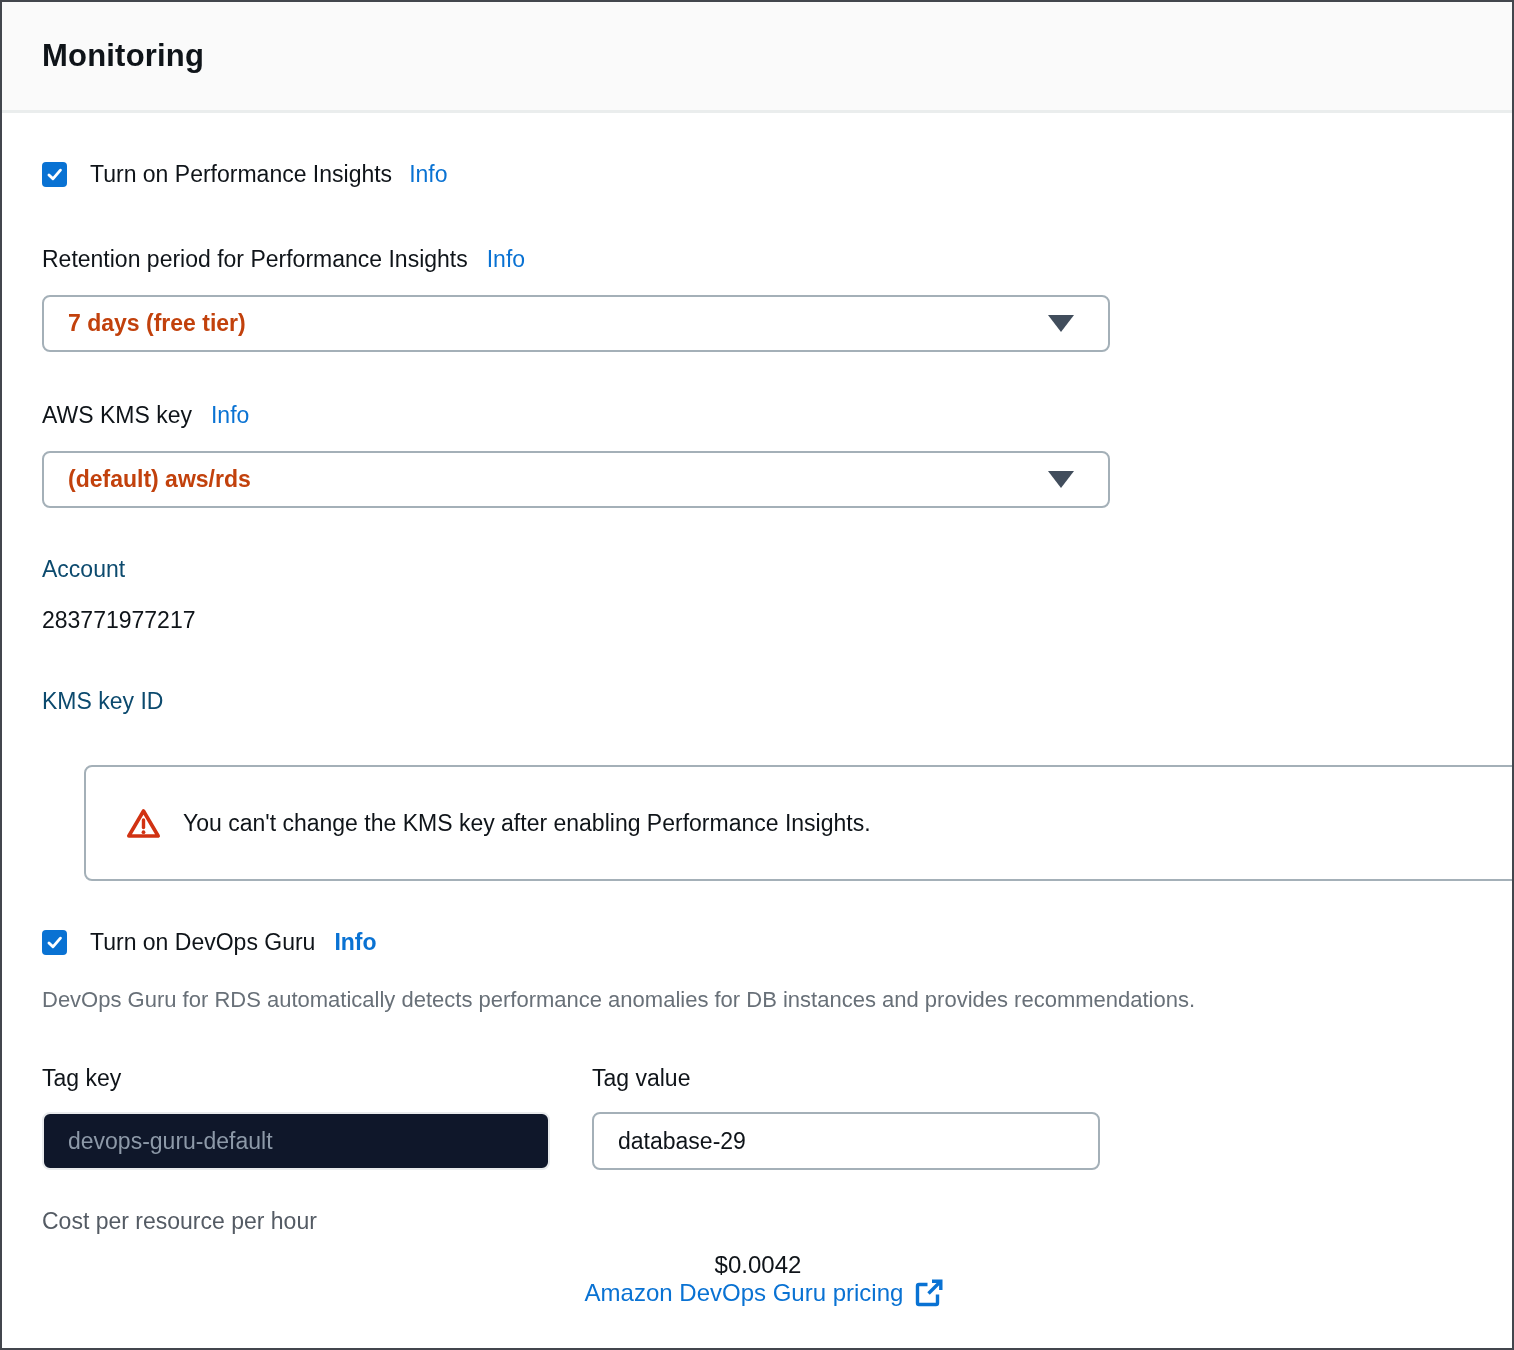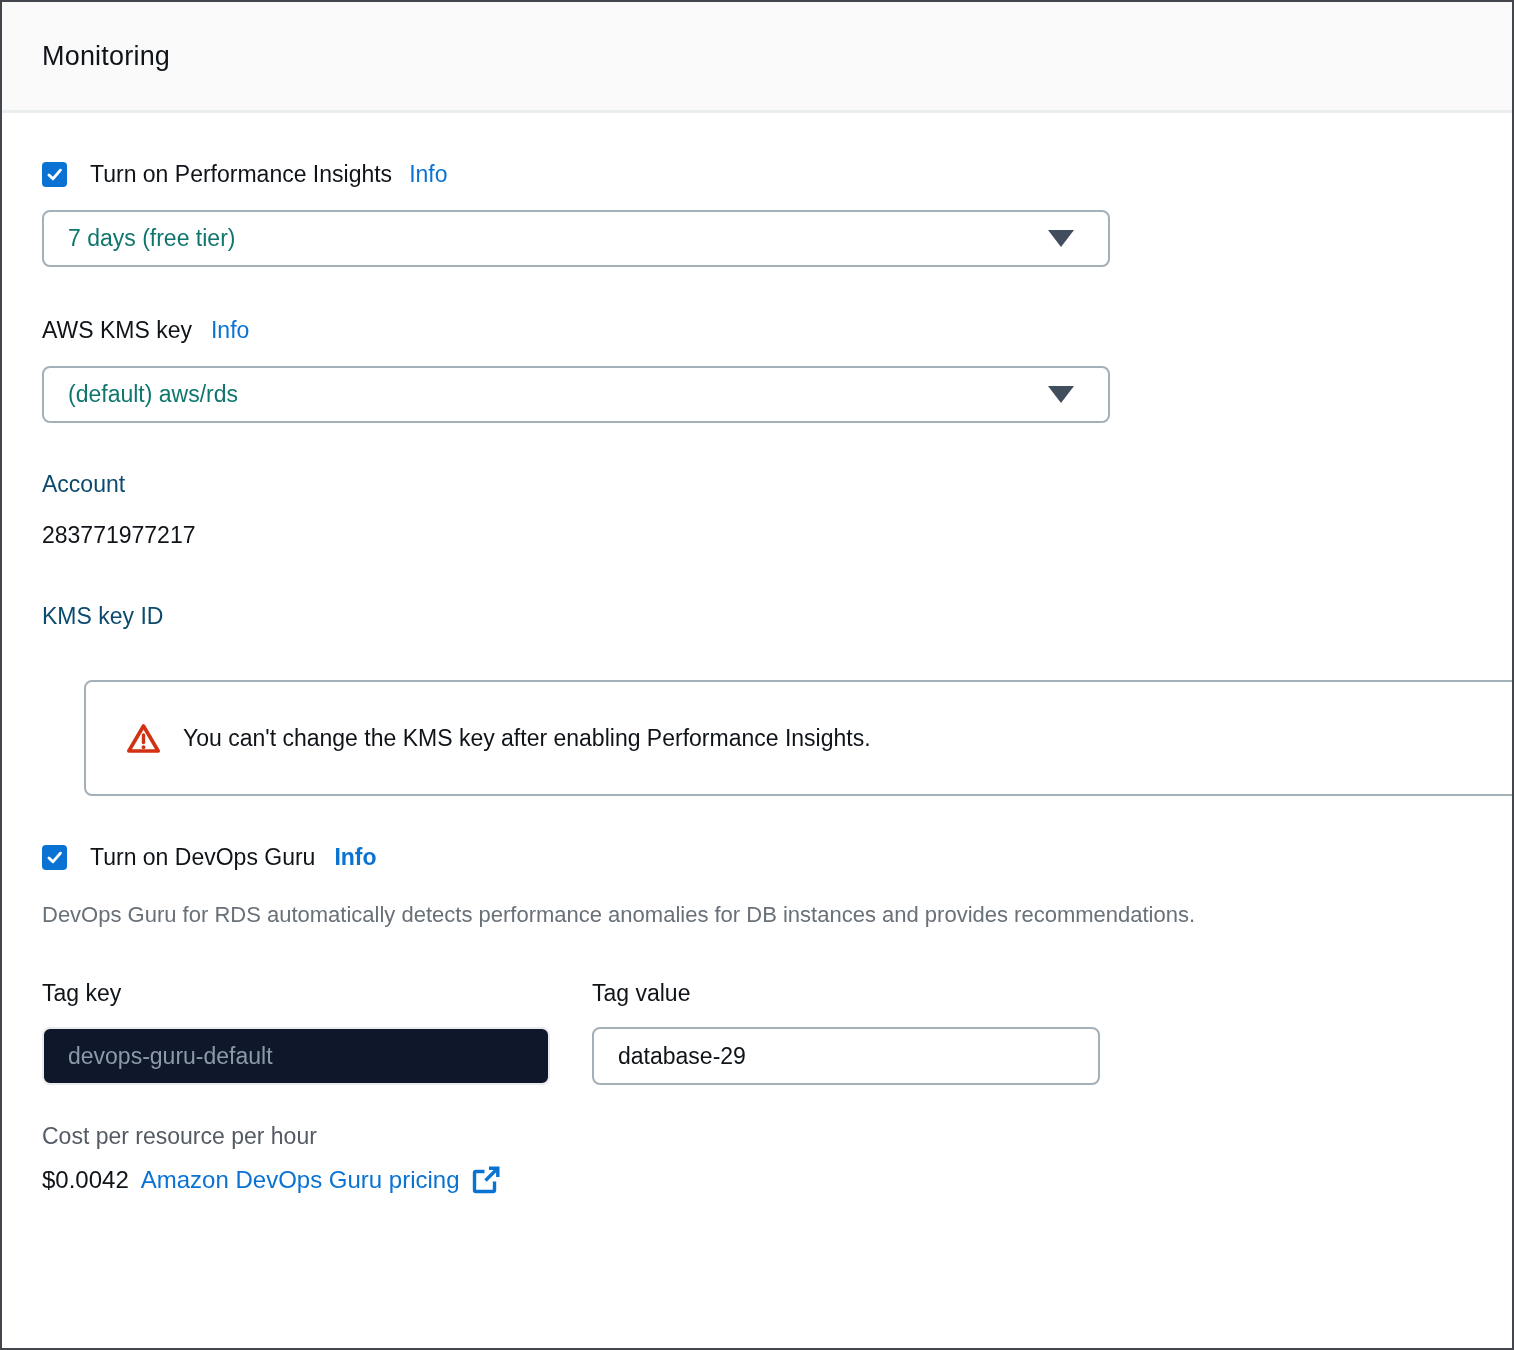--- a/index.html
+++ b/index.html
@@ -18,22 +18,22 @@
   }
   .panel-header {
     height: 111px;
     background: #fafafa;
     border-bottom: 3px solid #eaeded;
     display: flex;
     align-items: center;
     padding: 0 40px;
   }
   .panel-title {
-    font-size: 27px;
-    font-weight: 400;
+    font-size: 31px;
+    font-weight: 700;
     color: #0f1419;
     letter-spacing: 0.2px;
   }
   .content { padding: 0 38px 0 40px; }
 
   .checkbox-row { display: flex; align-items: center; }
   .checkbox-row.first { margin-top: 48px; }
   .checkbox-row.second { margin-top: 48px; }
   .checkbox {
     width: 25px; height: 25px;
@@ -66,21 +66,21 @@
     width: 1068px;
     height: 57px;
     border: 2px solid #a4b0b8;
     border-radius: 8px;
     background: #fff;
     display: flex;
     align-items: center;
     padding: 0 24px;
     cursor: pointer;
   }
-  .select-value { font-size: 23px; color: #0f766e; flex: 1 1 auto; }
+  .select-value { font-size: 23px; color: #c2410c; flex: 1 1 auto; font-weight: bold; }
   .select-caret {
     width: 0; height: 0;
     border-left: 13px solid transparent;
     border-right: 13px solid transparent;
     border-top: 17px solid #414d5c;
     margin-right: 10px;
   }
 
   .static-label { font-size: 23px; color: #0c4a6e; }
   .static-value { font-size: 23px; color: #0f1419; margin-top: 24px; }
@@ -127,21 +127,21 @@
     border: 2px solid #e9ebed;
     color: #8d99a8;
   }
   .tag-input.editable {
     background: #fff;
     border: 2px solid #a4b0b8;
     color: #0f1419;
   }
 
   .cost-label { margin-top: 38px; font-size: 23px; color: #545b64; }
-  .cost-row { margin-top: 16px; display: flex; align-items: center; }
+  .cost-row { margin-top: 16px; display: flex; align-items: center; flex-direction: column; }
   .cost-value { font-size: 24px; color: #0f1419; }
   .pricing-link {
     margin-left: 12px;
     font-size: 24px;
     color: #0972d3;
     text-decoration: none;
     cursor: pointer;
     display: inline-flex;
     align-items: center;
   }
@@ -161,20 +161,23 @@
     <div class="checkbox-row first">
       <span class="checkbox" role="checkbox" aria-checked="true">
         <svg viewBox="0 0 24 24">
           <path d="M5 12.5l5 5 9.5-11" stroke="#fff" stroke-width="3.6" fill="none" stroke-linecap="round" stroke-linejoin="round"></path>
         </svg>
       </span>
       <span class="checkbox-label">Turn on Performance Insights</span>
       <a class="info-link after-label">Info</a>
     </div>
 
+    <div class="field-label mt-retention">
+      <span>Retention period for Performance Insights</span><a class="info-link">Info</a>
+    </div>
     <div class="select-box" role="button">
       <span class="select-value">7 days (free tier)</span>
       <span class="select-caret"></span>
     </div>
 
     <div class="field-label mt-kms">
       <span>AWS KMS key</span><a class="info-link">Info</a>
     </div>
     <div class="select-box" role="button">
       <span class="select-value">(default) aws/rds</span>

